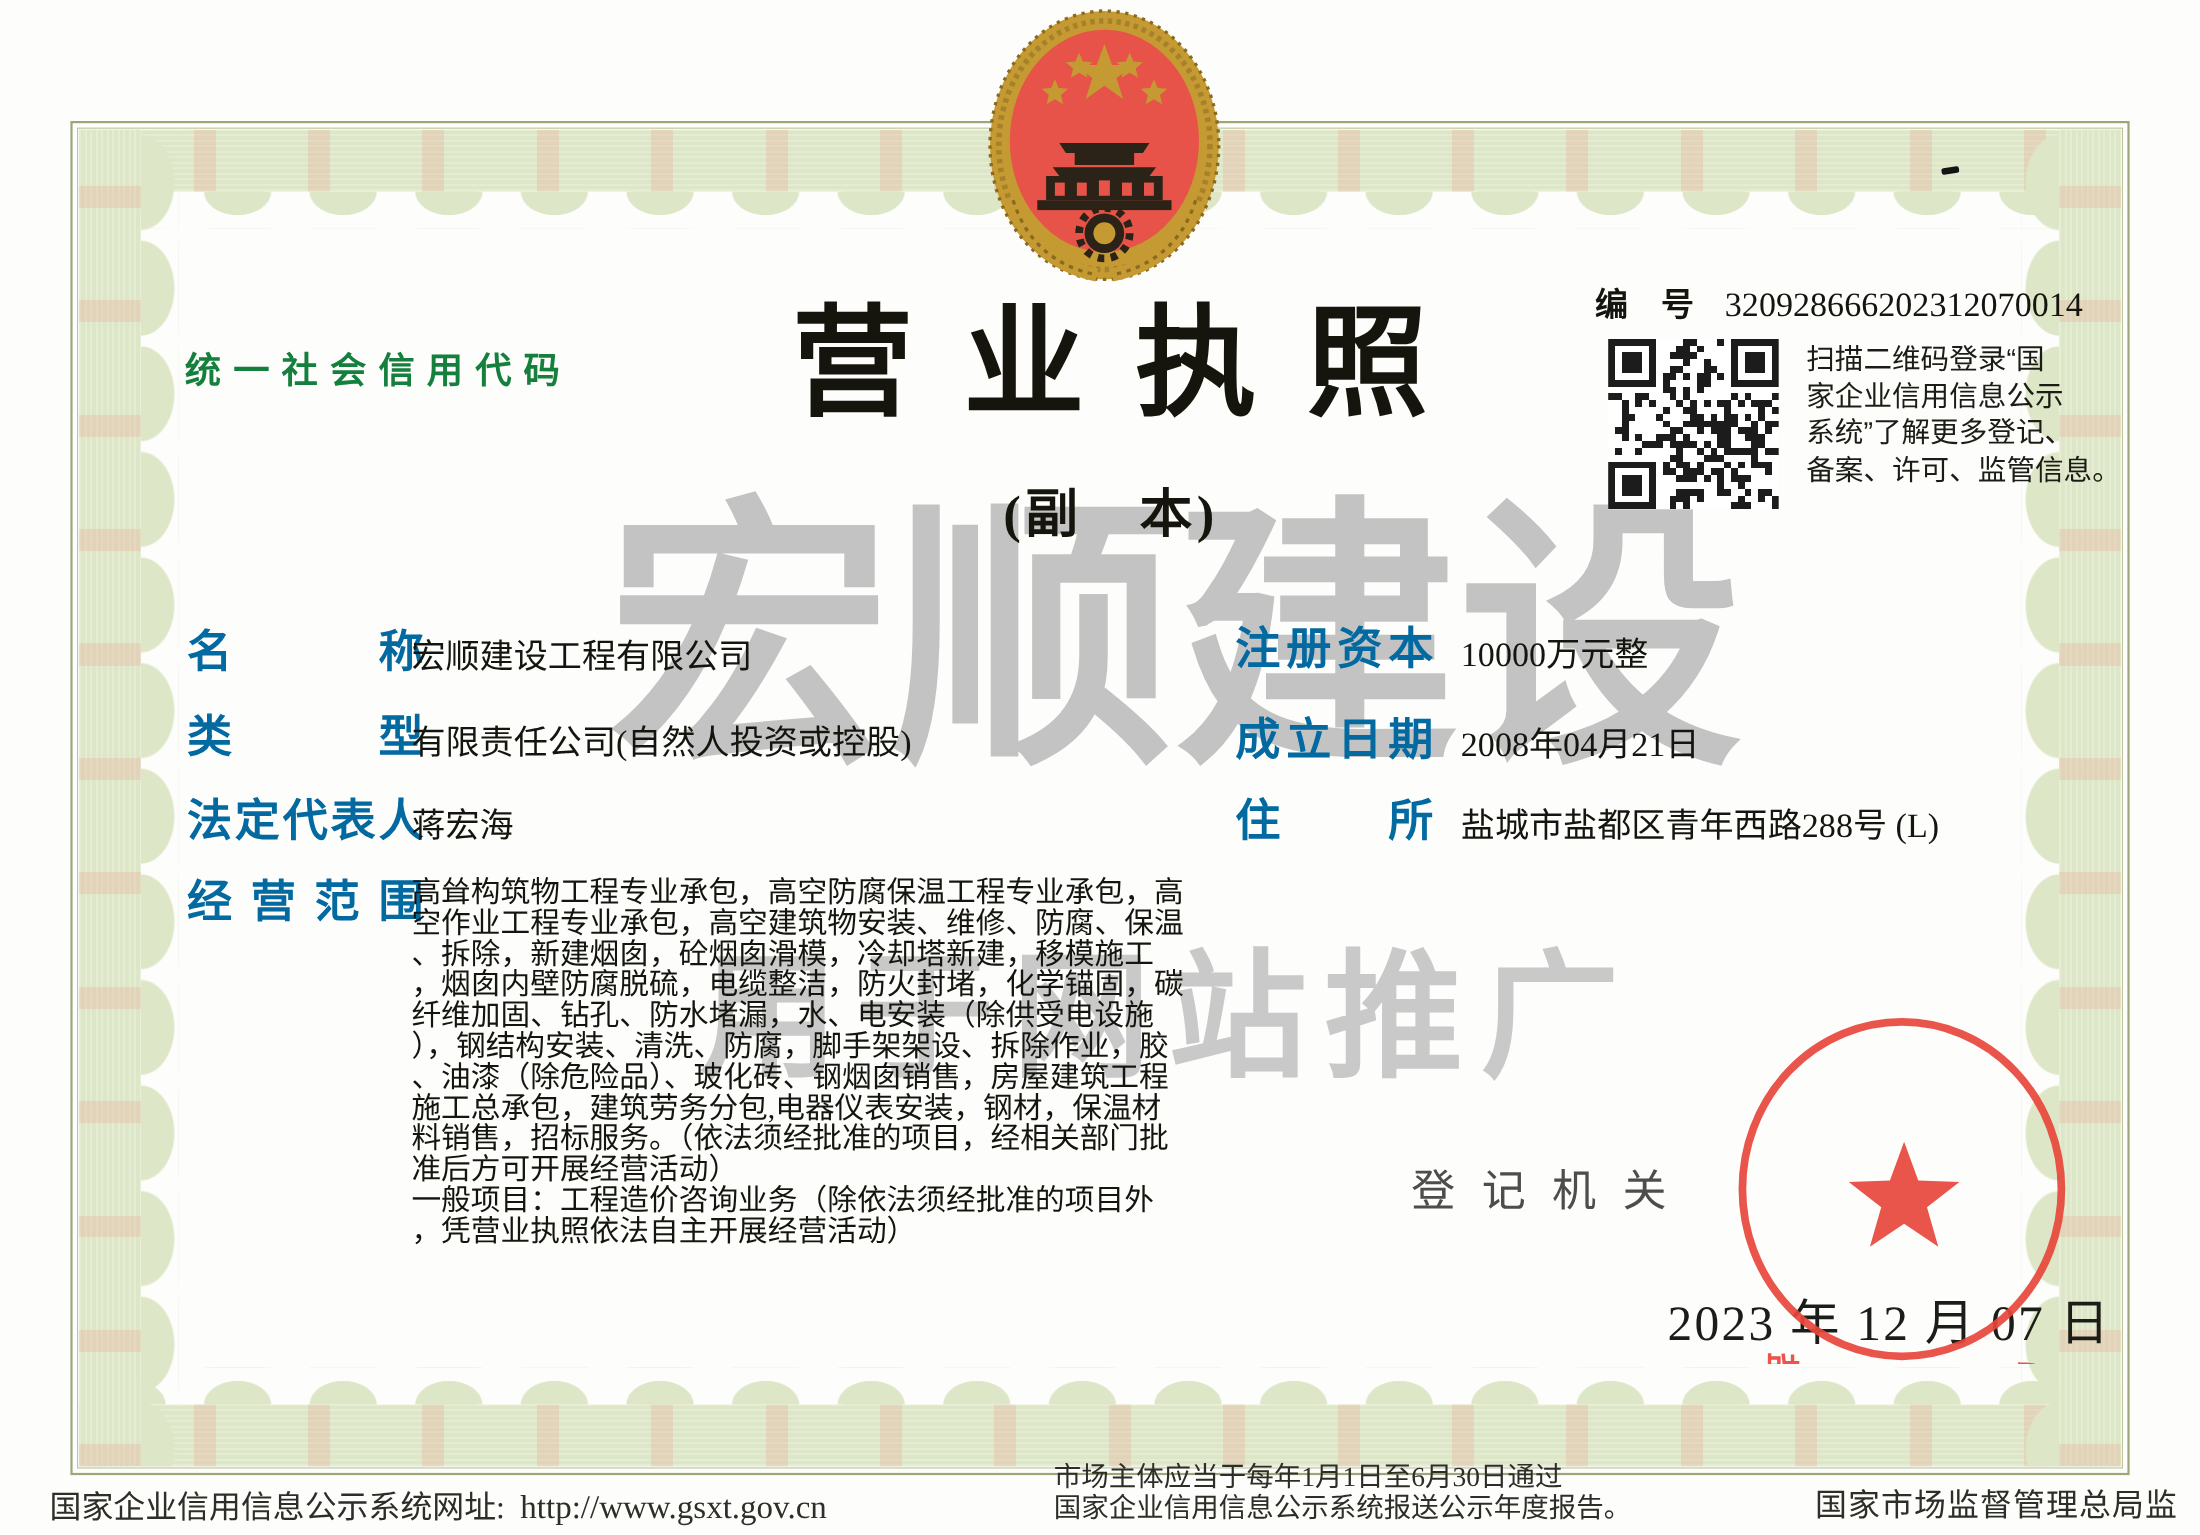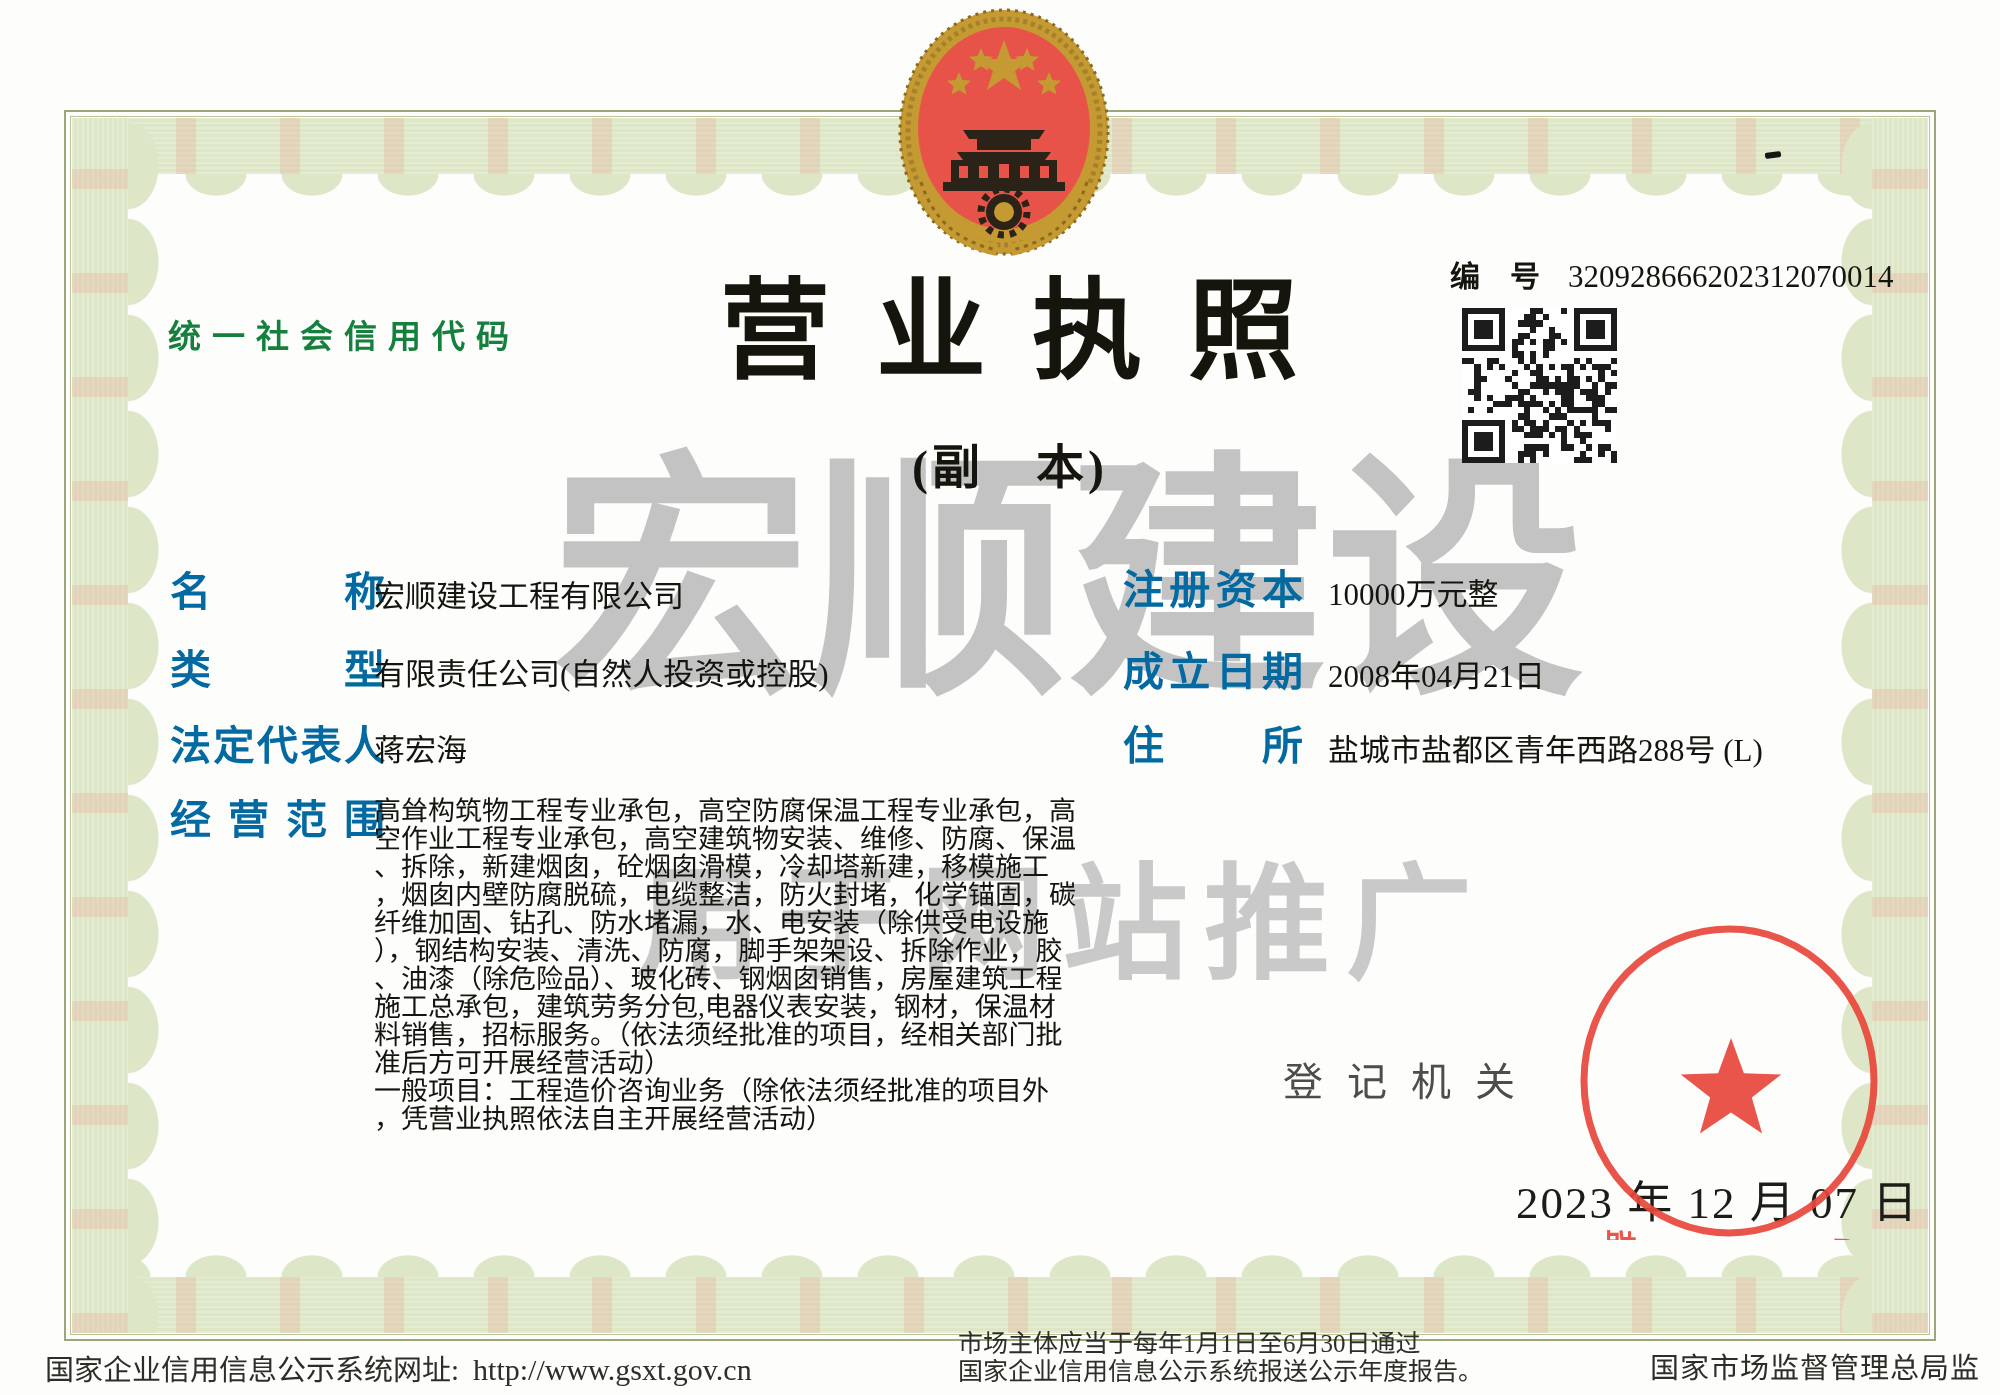--- a/index.html
+++ b/index.html
@@ -428,20 +428,24 @@
         <rect x="4" y="24" width="1" height="1" fill="#1c1c1c"></rect>
         <rect x="5" y="24" width="1" height="1" fill="#1c1c1c"></rect>
         <rect x="6" y="24" width="1" height="1" fill="#1c1c1c"></rect>
         <rect x="9" y="24" width="1" height="1" fill="#1c1c1c"></rect>
         <rect x="11" y="24" width="1" height="1" fill="#1c1c1c"></rect>
         <rect x="18" y="24" width="1" height="1" fill="#1c1c1c"></rect>
         <rect x="19" y="24" width="1" height="1" fill="#1c1c1c"></rect>
         <rect x="20" y="24" width="1" height="1" fill="#1c1c1c"></rect>
         <rect x="24" y="24" width="1" height="1" fill="#1c1c1c"></rect>
       </svg></div>
+  <div class="qr-caption">扫描二维码登录“国
+家企业信用信息公示
+系统”了解更多登记、
+备案、许可、监管信息。</div>
 
   <span class="flabel left" style="top:570px">名称</span>
   <span class="fvalue" style="left:374px;top:578px">宏顺建设工程有限公司</span>
 
   <span class="flabel left" style="top:648px">类型</span>
   <span class="fvalue" style="left:374px;top:656px">有限责任公司(自然人投资或控股)</span>
 
   <span class="flabel left" style="top:724px">法定代表人</span>
   <span class="fvalue" style="left:374px;top:732px">蒋宏海</span>
 

